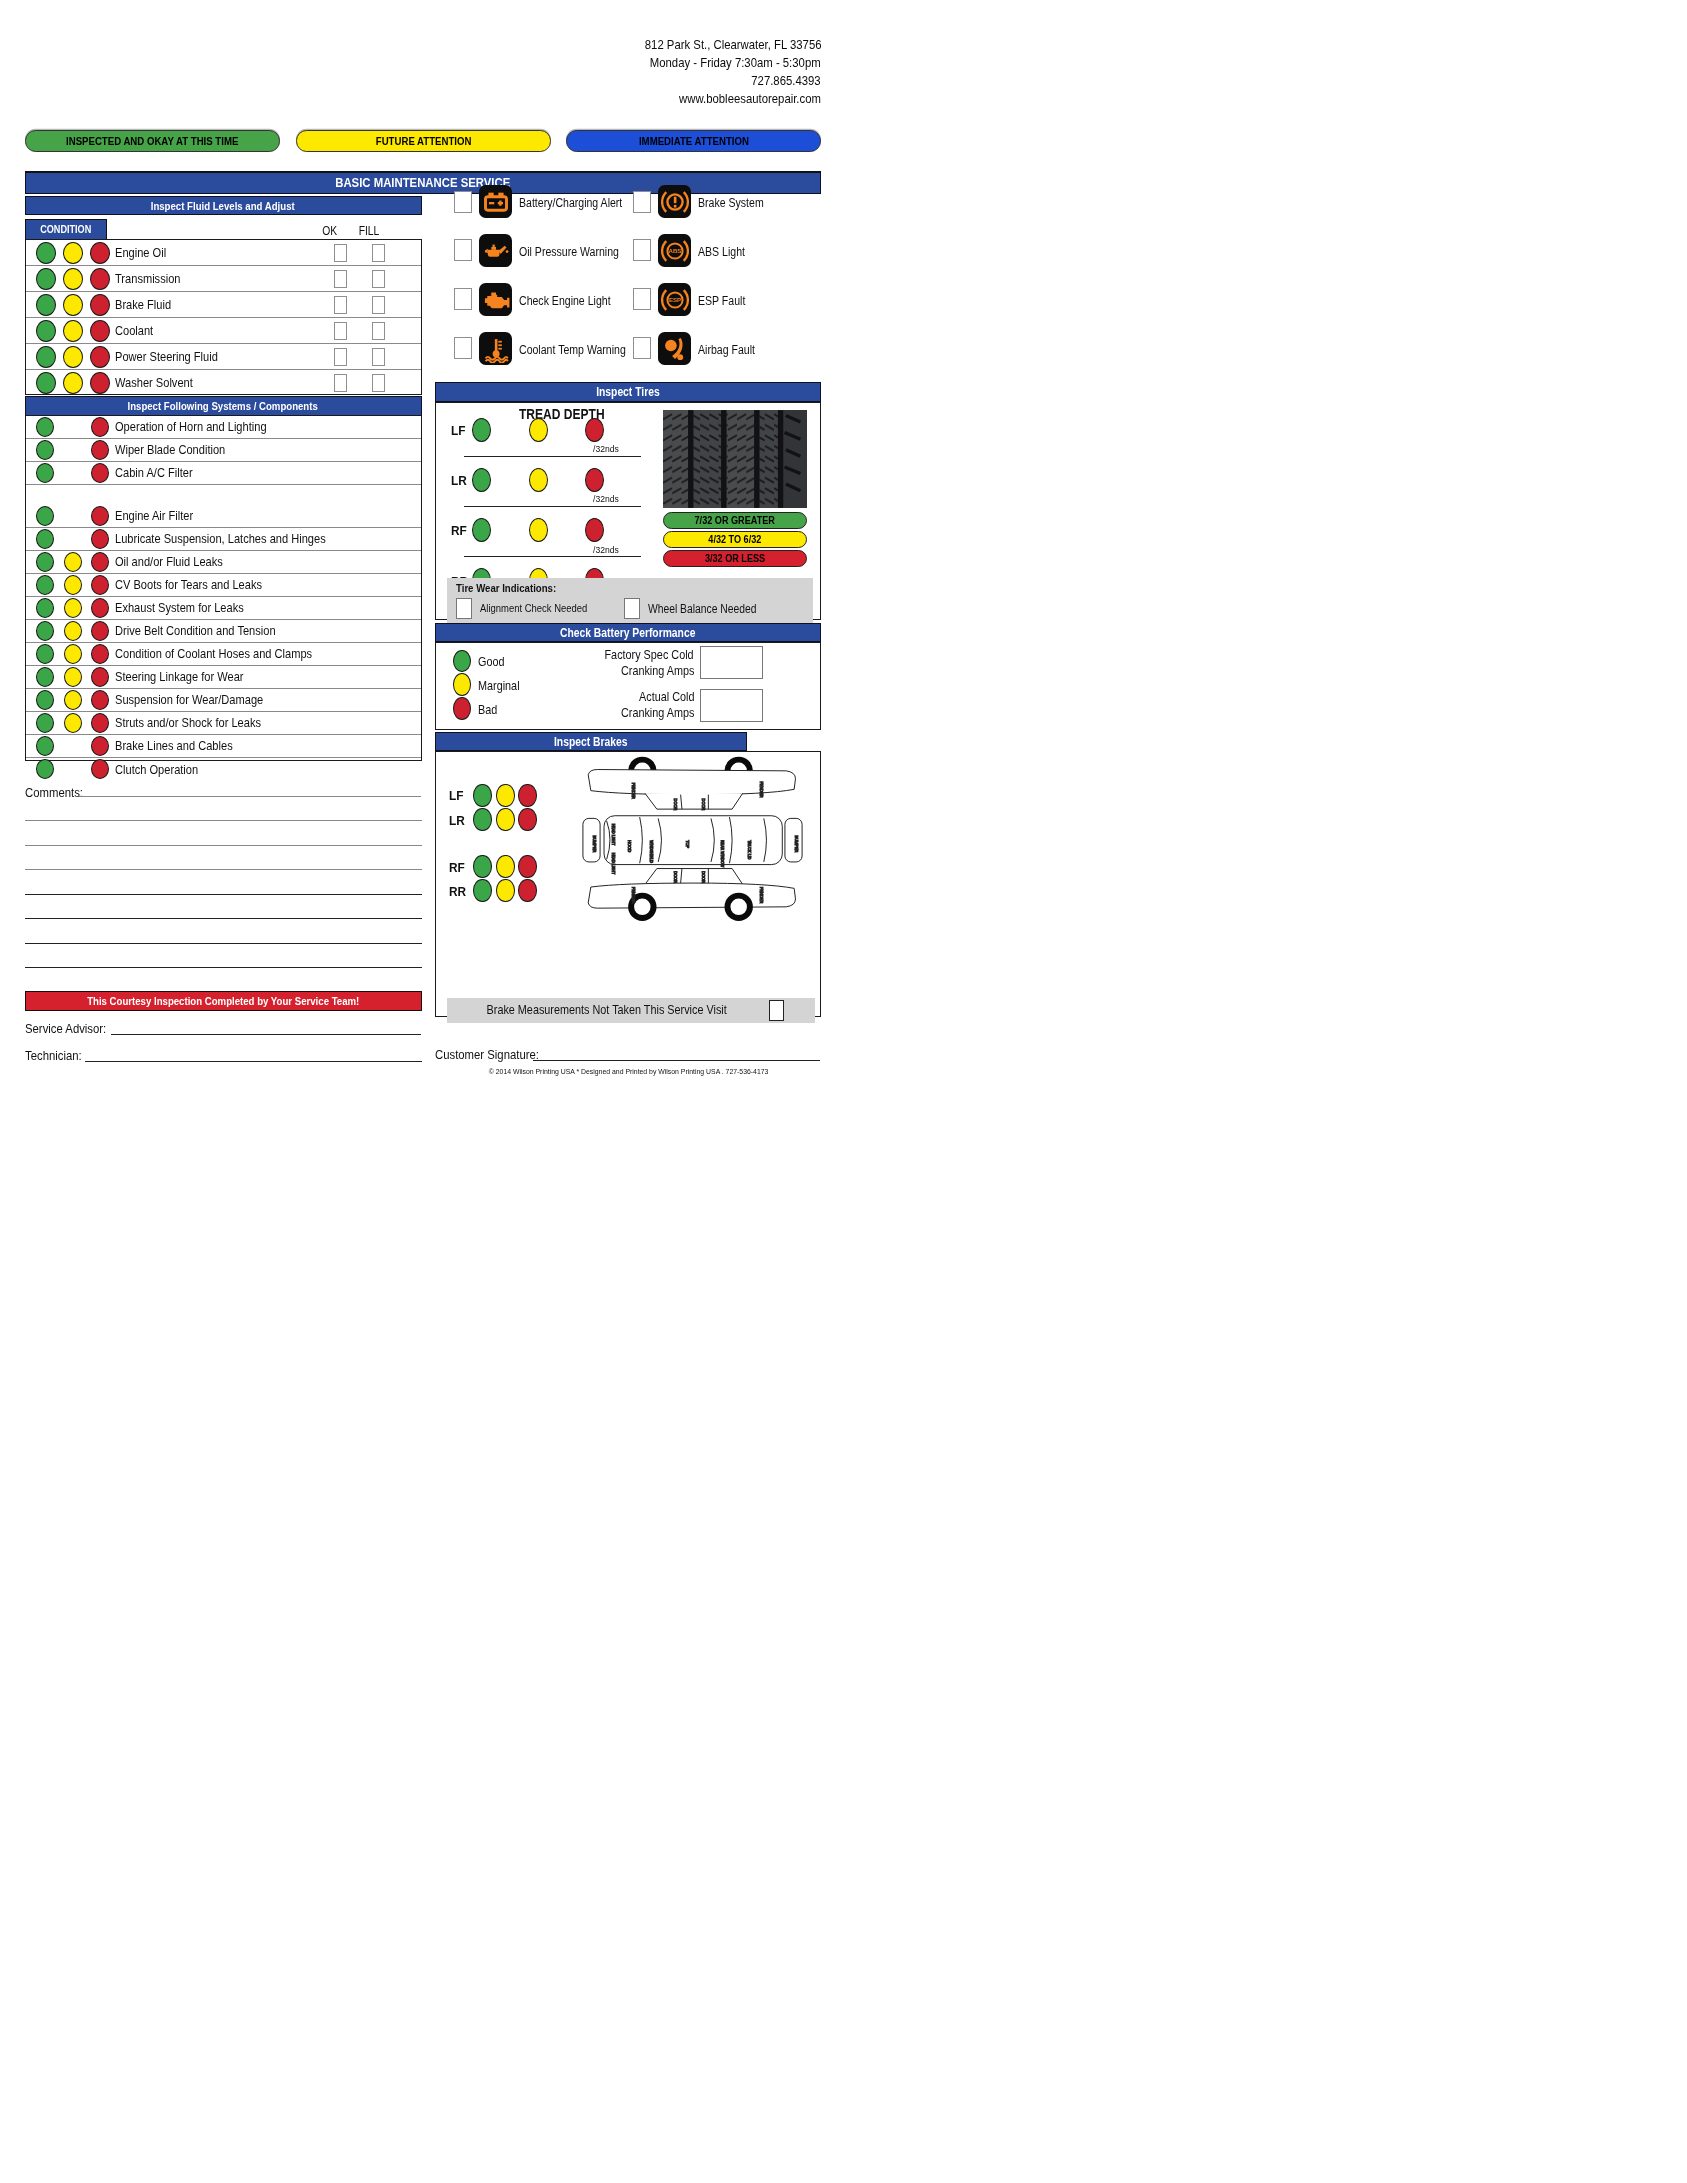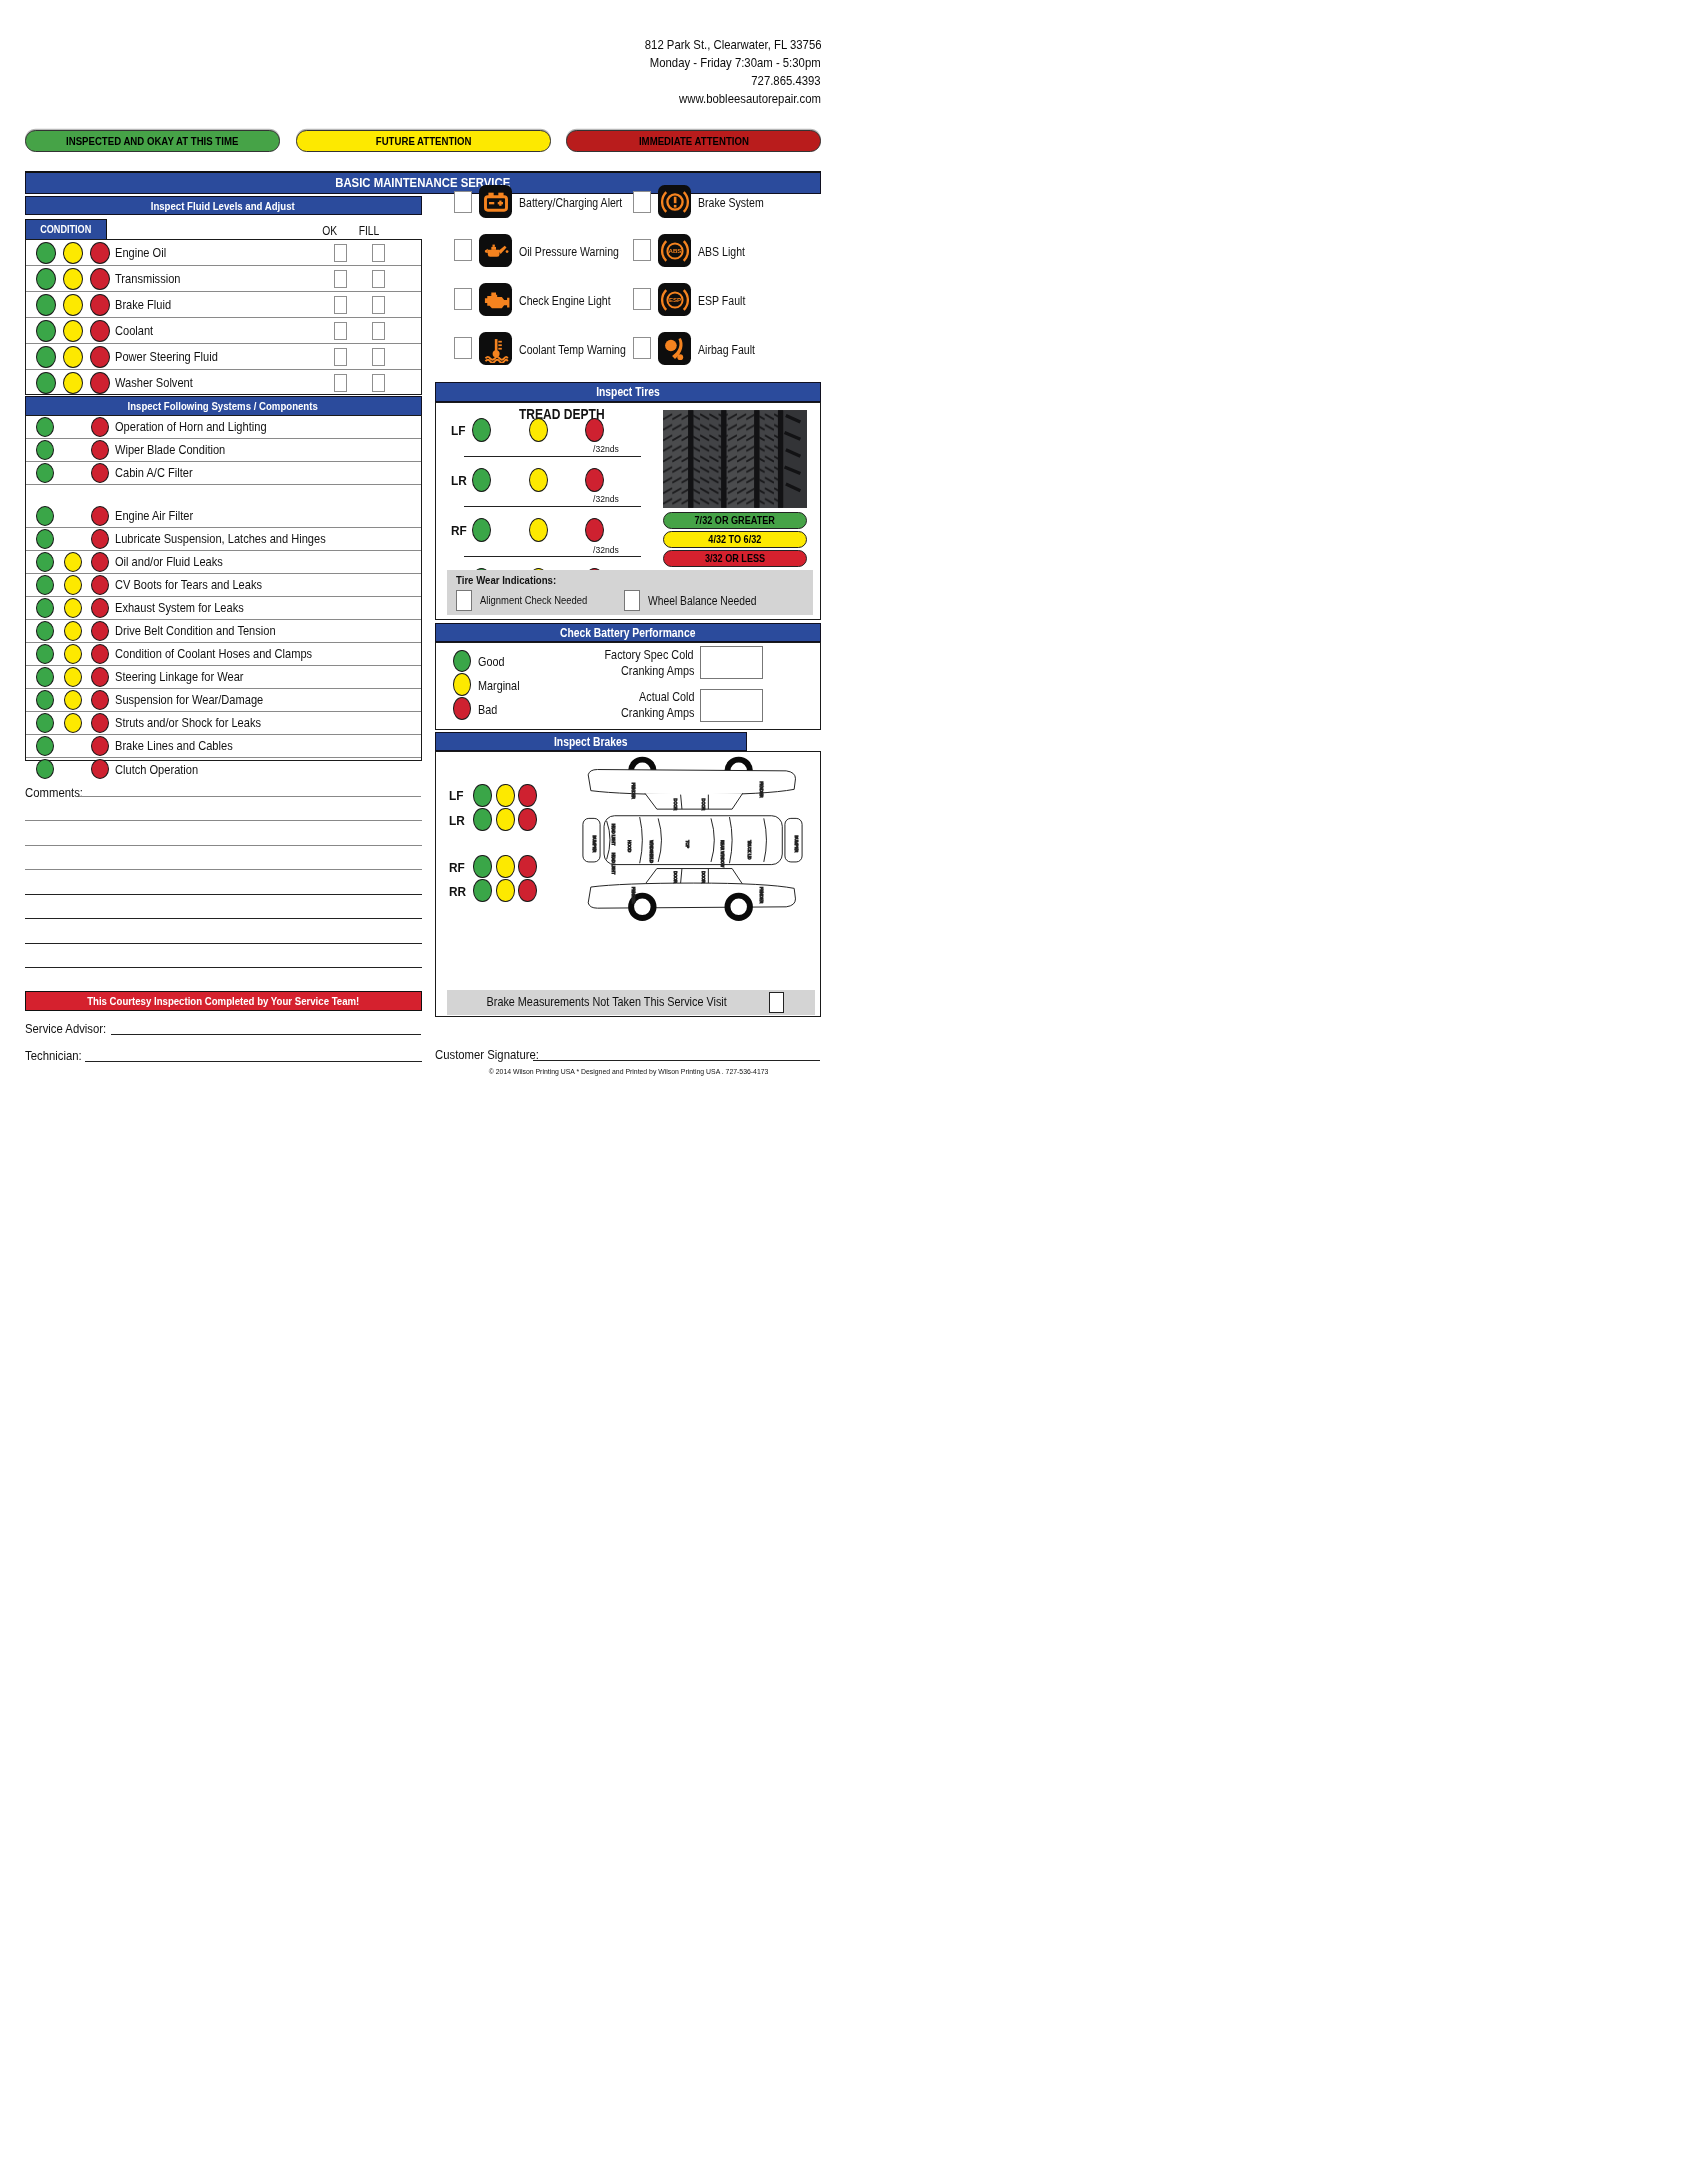--- a/index.html
+++ b/index.html
@@ -23,21 +23,21 @@
   .g { background:#3aa648; } .y { background:#fde900; } .r { background:#ce2130; }
   .itemlbl { position:absolute; left:89px; top:50%; transform:translateY(-50%) scaleX(.88); transform-origin:0 50%; font-size:12.6px; white-space:nowrap; }
   .cb { position:absolute; background:#fff; border:1.3px solid #8f8f8f; }
 
   
   .tile { position:absolute; width:33px; height:33px; background:#0d0d0d; border-radius:6.6px; display:flex; align-items:center; justify-content:center; }
   .wlabel { position:absolute; font-size:12px; white-space:nowrap; transform:scaleX(.88); transform-origin:0 50%; }
 
   .secbox { position:absolute; border:1.3px solid #1a1a1a; background:#fff; }
   .legendpill { position:absolute; border-radius:8.6px; border:0.7px solid #222; display:flex; align-items:center; justify-content:center; font-weight:bold; font-size:10.6px; color:#000; }
-  .graybox { position:absolute; background:#d4d4d4; }
+  .graybox { position:absolute; background:#d4d4d4;margin-top:8px; }
   .line { position:absolute; height:0; border-bottom:1.3px solid #888; }
   .dline { position:absolute; height:0; border-bottom:1.3px solid #222; }
   .amax { position:absolute; background:#fff; border:0.7px solid #777; }
   .rowlbl { position:absolute; font-weight:bold; font-size:13.2px; transform:scaleX(.9); transform-origin:0 50%; }
   .u32 { position:absolute; font-size:8.6px; color:#111; }
   .siglbl { position:absolute; font-size:12.6px; transform:scaleX(.9); transform-origin:0 50%; white-space:nowrap; }
   svg text { font-family:"Liberation Sans", sans-serif; }
 </style>
 </head>
 <body>
@@ -52,21 +52,21 @@
     <div><span class="cx" style="transform-origin:100% 50%;">727.865.4393</span></div>
     <div><span class="cx" style="transform-origin:100% 50%;">www.bobleesautorepair.com</span></div>
   </div>
 
   <div class="abs pill" style="left:24.5px;top:130px;width:255px;height:22px;background:#46a347;font-size:11.2px;">
       <span class="cxc">INSPECTED AND OKAY AT THIS TIME</span>
     </div>
   <div class="abs pill" style="left:296px;top:130px;width:255px;height:22px;background:#fde900;font-size:11.2px;">
       <span class="cxc">FUTURE ATTENTION</span>
     </div>
-  <div class="abs pill" style="left:566px;top:130px;width:255px;height:22px;background:#b91c1c;font-size:11.2px;">
+  <div class="abs pill" style="left:566px;top:130px;width:255px;height:22px;background:#1d4ed8;font-size:11.2px;">
       <span class="cxc">IMMEDIATE ATTENTION</span>
     </div>
 
   <div class="abs bluebar" style="left:24.5px;top:171px;width:796px;height:22.5px;font-size:13.2px;border-top:2.6px solid #111;">
       <span class="cxc">BASIC MAINTENANCE SERVICE</span>
     </div>
 
   <div class="abs bluebar" style="left:24.5px;top:196px;width:397px;height:19px;font-size:11.2px;">
       <span class="cxc">Inspect Fluid Levels and Adjust</span>
     </div>

